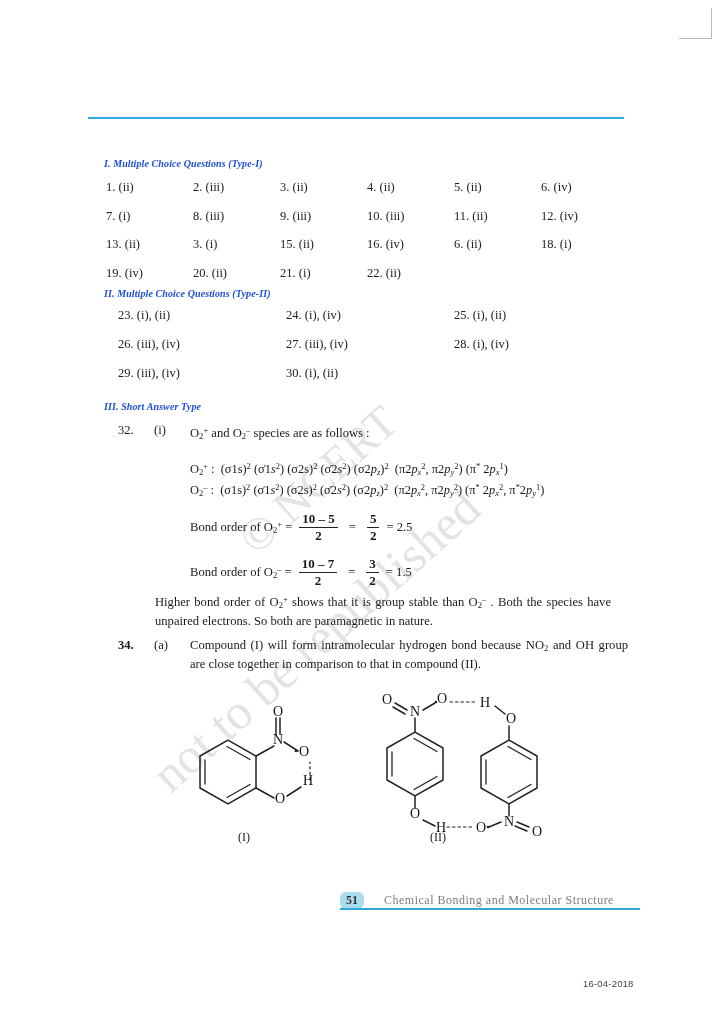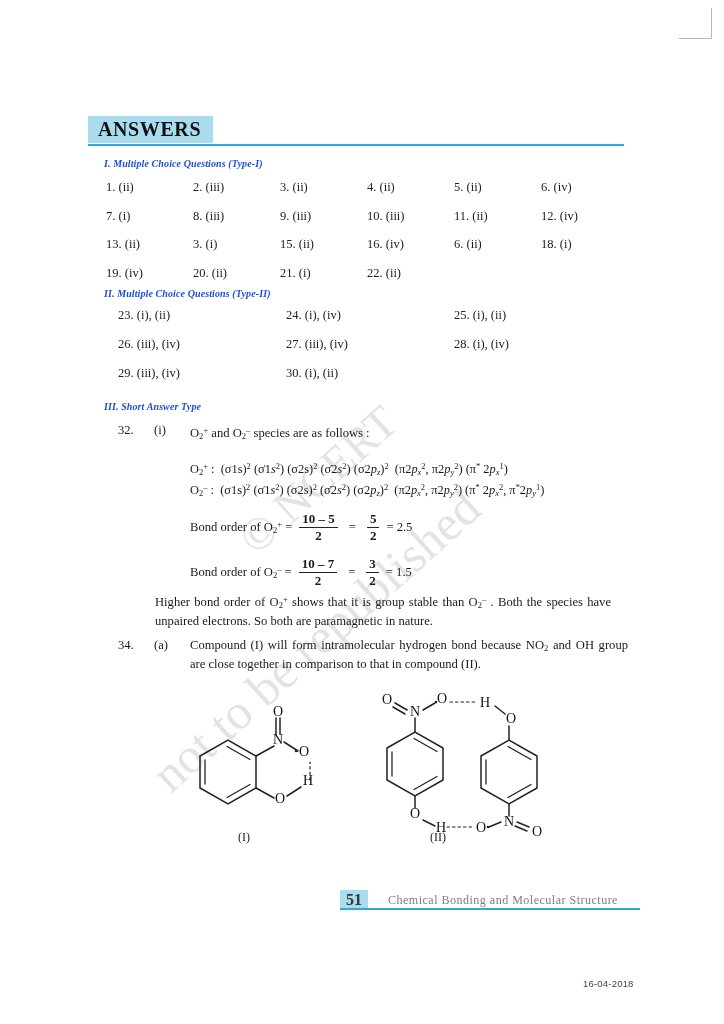--- a/index.html
+++ b/index.html
@@ -219,23 +219,24 @@
     top: 890px;
     width: 300px;
     height: 20px;
     display: flex;
     align-items: center;
   }
   .pagenum {
     background: #aadcf0;
     color: #333;
     font-weight: bold;
-    font-size: 16px;
+    font-size: 12px;
     padding: 1px 6px;
     font-family: "Liberation Serif", serif;
+    border-radius: 6px;
   }
   .footer-text {
     margin-left: 20px;
     color: #7d7d7d;
     font-size: 12px;
     letter-spacing: 0.5px;
     white-space: nowrap;
   }
   .footer-rule {
     position: absolute;
@@ -263,21 +264,20 @@
   <div class="crop-mark"></div>
 
   <div class="watermark">
     <div class="wm-text wm-1">© NCERT</div>
     <div class="wm-text wm-2">not to be republished</div>
   </div>
 
   <div class="content">
 
     <div class="answers-head">
-      <div class="answers-title">ANSWERS</div>
       <div class="answers-rule"></div>
     </div>
 
     <div class="sec-head" style="left:104px; top:158px;">I. Multiple Choice Questions (Type-I)</div>
 
     <div class="ans-grid grid-1">
       <span class="ans-cell">1. (ii)</span>
       <span class="ans-cell">2. (iii)</span>
       <span class="ans-cell">3. (ii)</span>
       <span class="ans-cell">4. (ii)</span>
@@ -361,21 +361,21 @@
         <span class="den">2</span>
       </span>
       <span>= 1.5</span>
     </div>
 
     <div class="item" style="left:155px; top:592px; width:456px;">
       <p class="para"><span>Higher bond order of O</span><sub>2</sub><sup>+</sup><span> shows that it is group stable than O</span><sub>2</sub><sup>–</sup><span> . Both the species have unpaired electrons. So both are paramagnetic in nature.</span></p>
     </div>
 
     <div class="item" style="left:118px; top:638px; width:500px;">
-      <span class="item-num" style="left:0; top:0;">34.</span>
+      <span class="item-num" style="left:0; top:0;font-weight:bold;">34.</span>
       <span class="item-sub" style="left:36px; top:0;">(a)</span>
       <div class="item-body" style="left:72px; top:0; width:438px;">
         <p class="para"><span>Compound (I) will form intramolecular hydrogen bond because NO</span><sub>2</sub><span> and OH group are close together in comparison to that in compound (II).</span></p>
       </div>
     </div>
 
     <div class="structs">
 
       <svg width="180" height="150" viewBox="0 0 180 150" style="position:absolute; left:60px; top:18px;">
         <g stroke="#222" stroke-width="1.5" fill="none" stroke-linecap="round">

